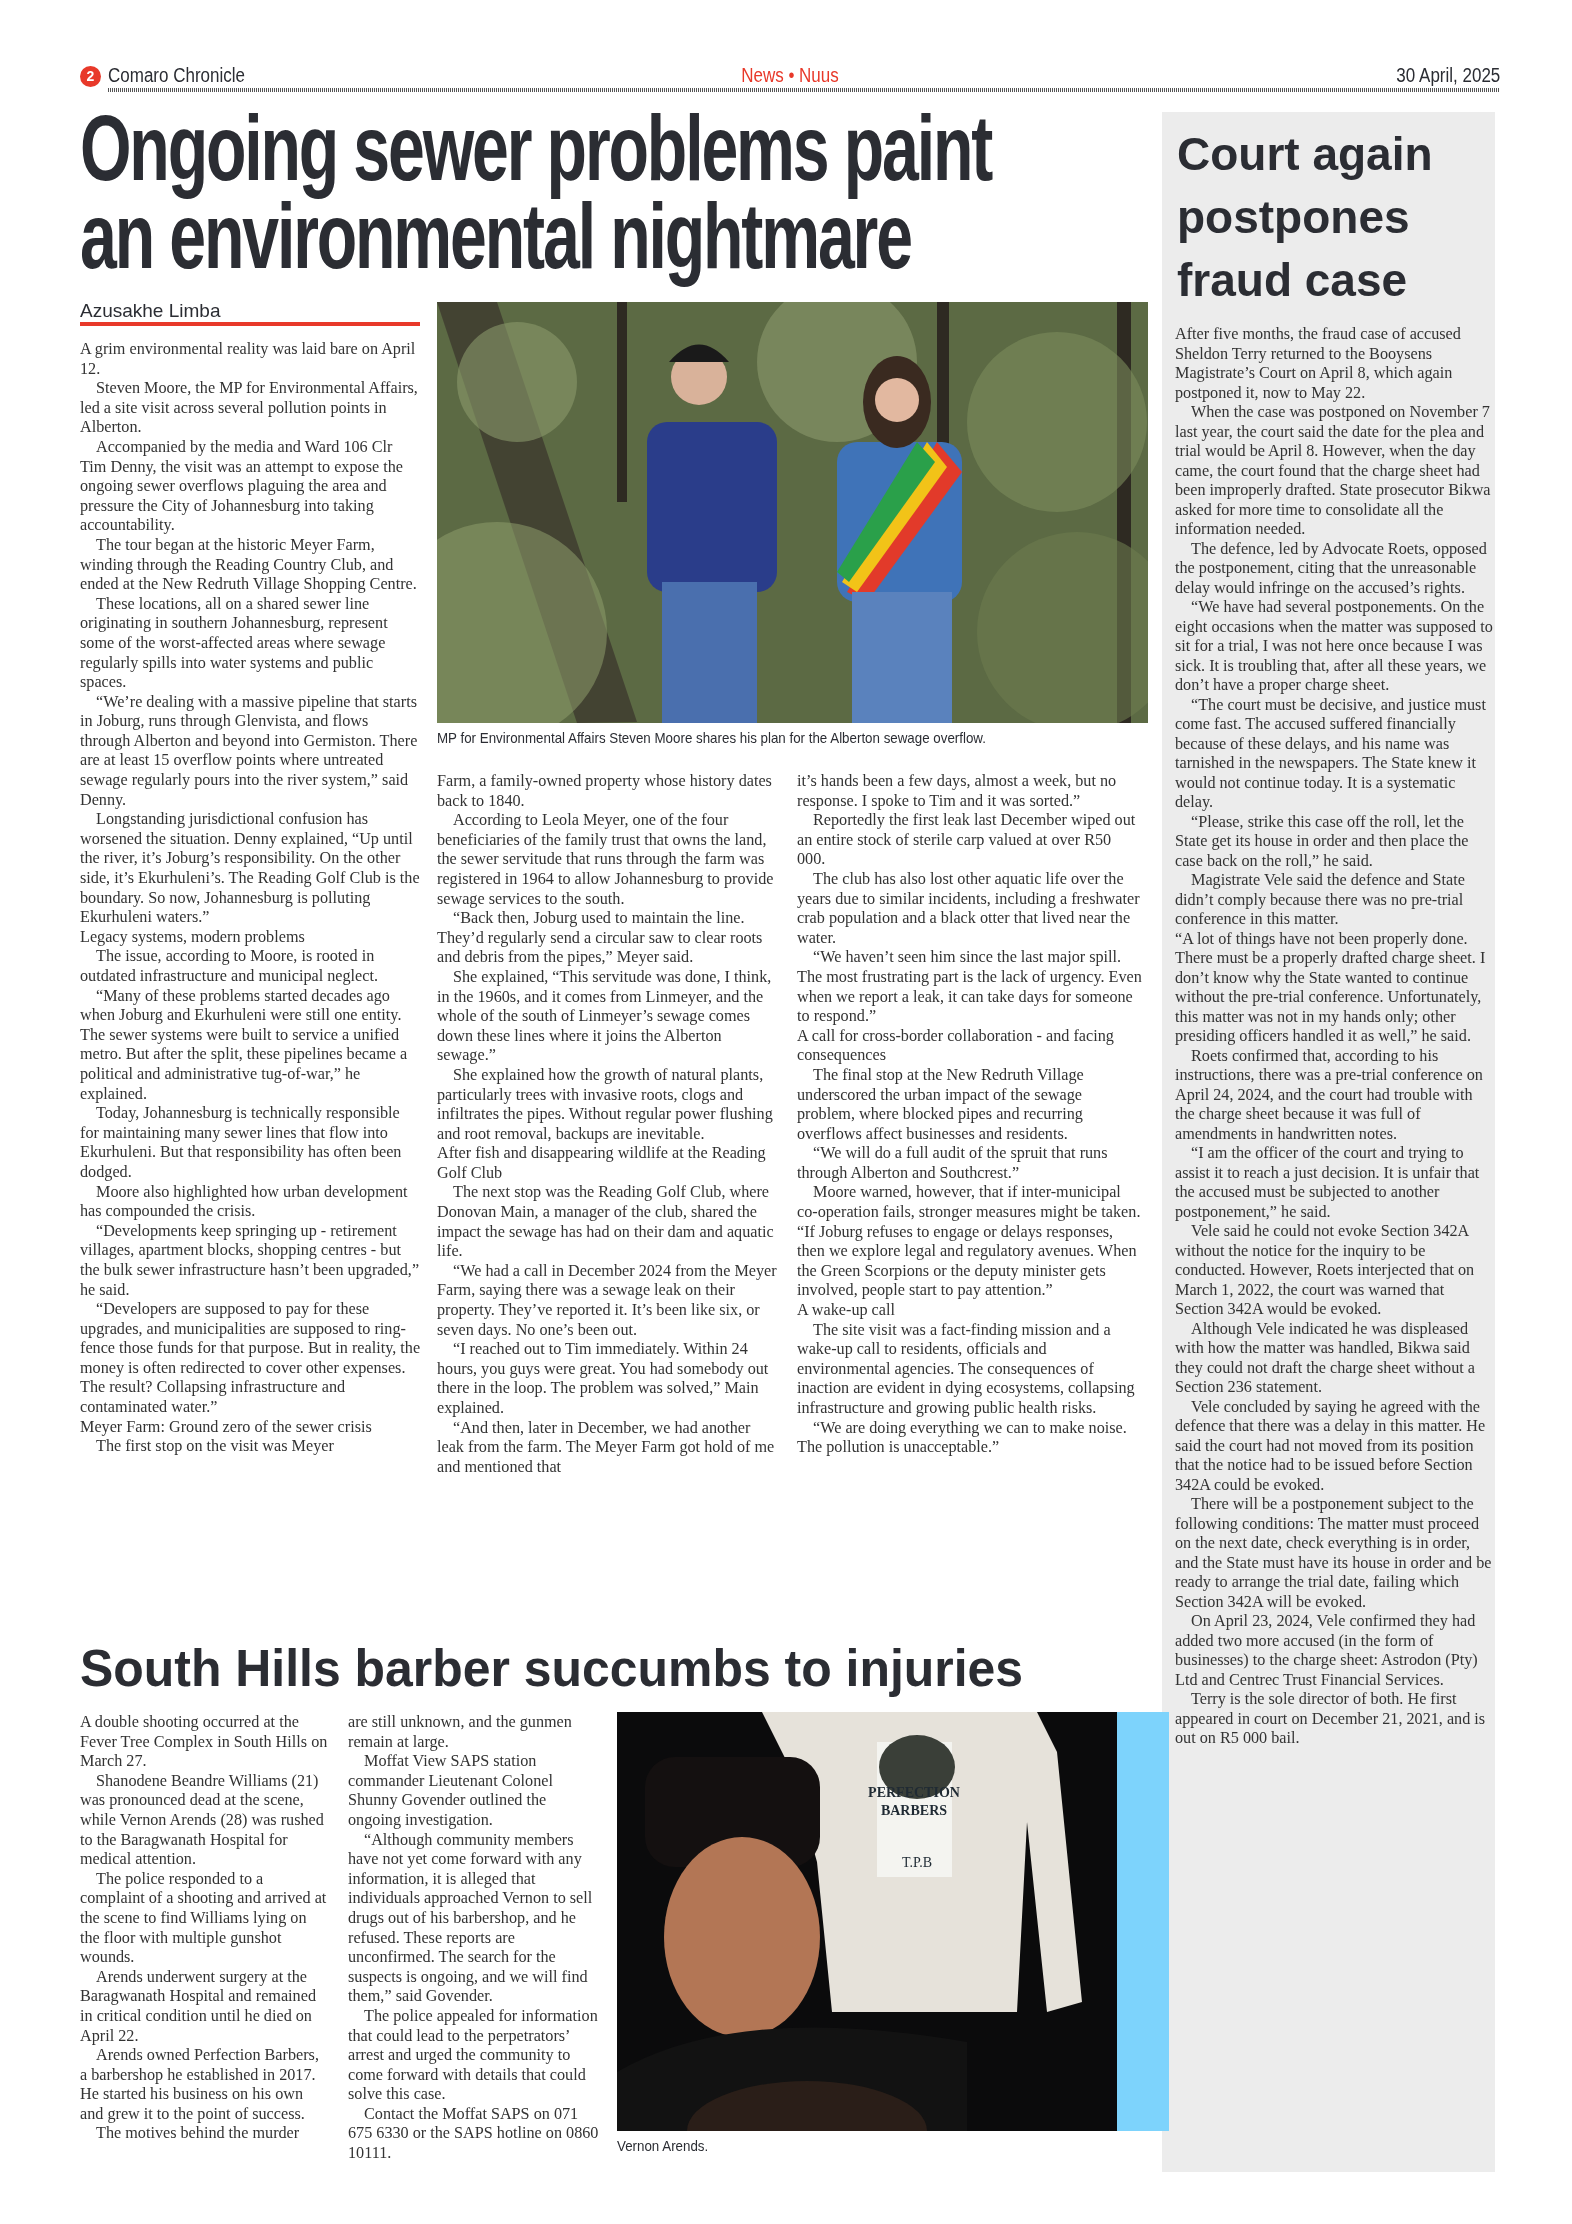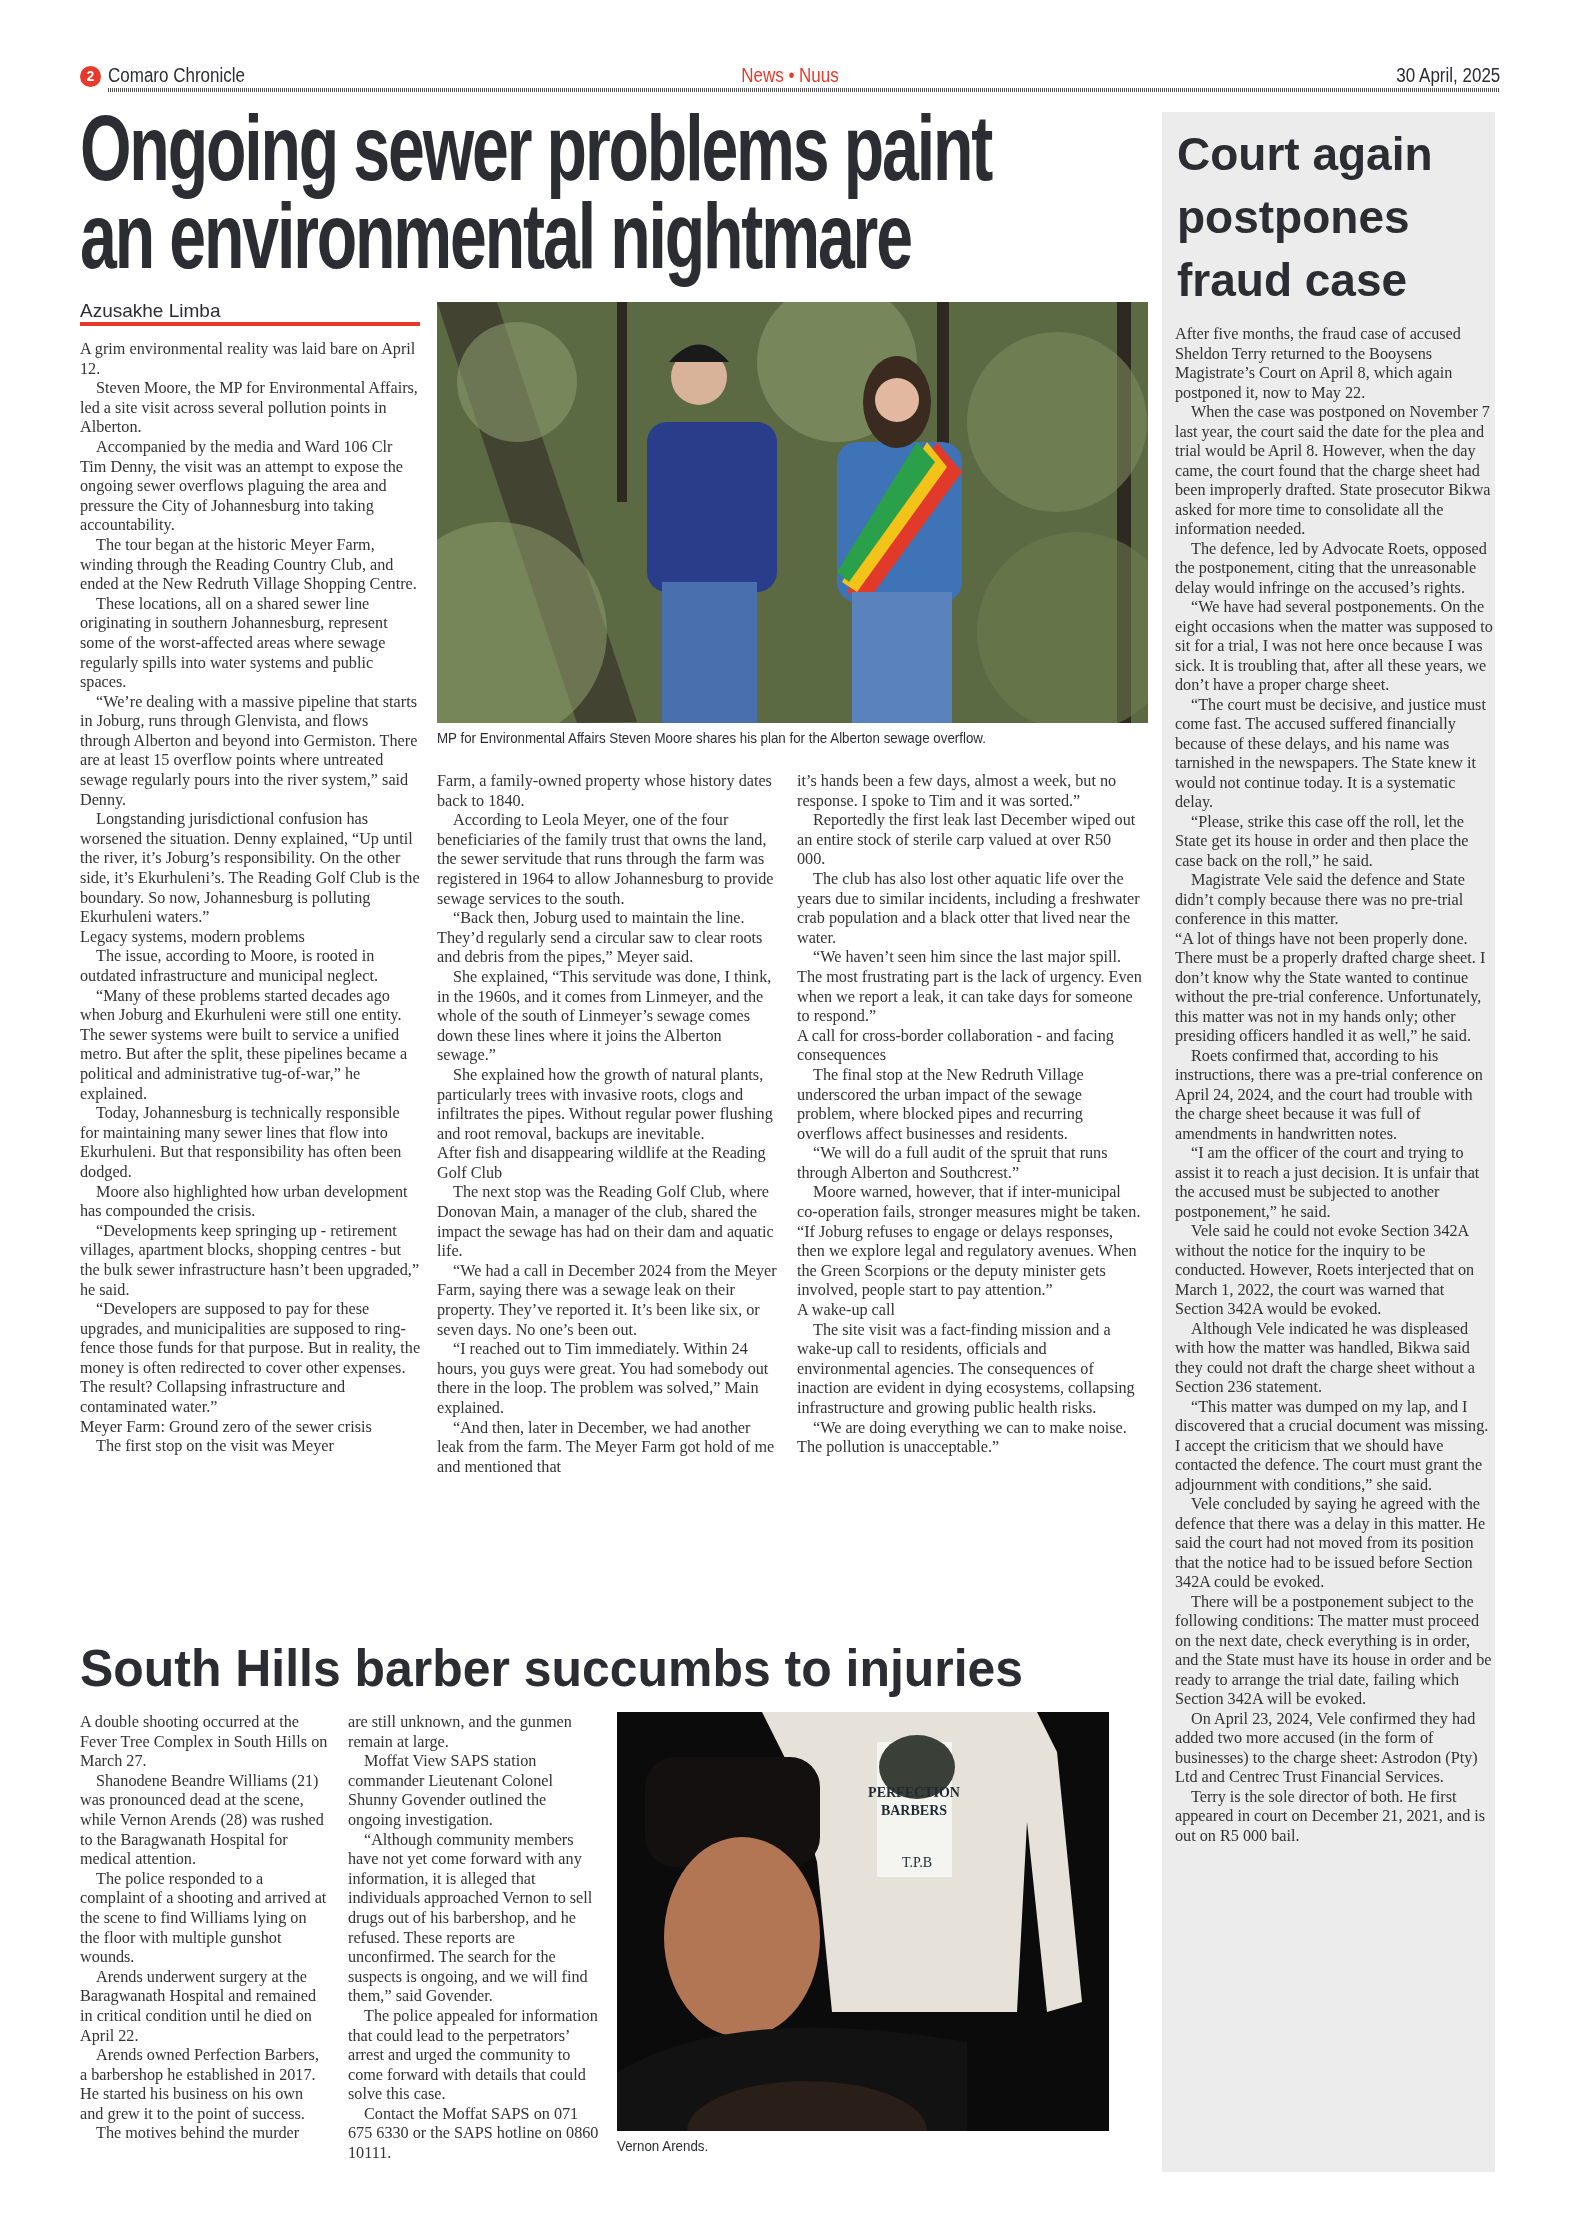--- a/index.html
+++ b/index.html
@@ -23,21 +23,21 @@
   .col h4 { font-size: 16.2px; font-weight: normal; line-height: 19.6px; }
 
   .photo1 { position: absolute; left: 437px; top: 302px; width: 711px; height: 421px; background: linear-gradient(160deg,#6e7a52 0%,#4b5a38 35%,#7f8c62 55%,#3f4a2e 100%); overflow: hidden; }
   .photo-cap { position: absolute; font-family: "Liberation Sans", sans-serif; font-size: 14.5px; color: #2b2d33; transform: scaleX(0.92); transform-origin: left; white-space: nowrap; }
 
   .sidebar { position: absolute; left: 1162px; top: 112px; width: 333px; height: 2060px; background: #ececec; }
   .side-head { position: absolute; left: 1177px; top: 123px; font-family: "Liberation Sans", sans-serif; font-size: 46px; line-height: 63px; color: #2b2d33; }
 
   .headline2 { position: absolute; left: 80px; top: 1638px; font-family: "Liberation Sans", sans-serif; font-size: 52px; line-height: 60px; color: #2b2d33; white-space: nowrap; transform: scaleX(0.96); transform-origin: left; }
 
-  .photo2 { position: absolute; left: 617px; top: 1712px; width: 492px; height: 419px; background: #f0abfc; overflow: hidden; }
+  .photo2 { position: absolute; left: 617px; top: 1712px; width: 552px; height: 419px; background: #7dd3fc; overflow: hidden; }
 </style>
 </head>
 <body>
 
 <div class="masthead">
   <span class="page-num">2</span>
   <span class="paper-name">Comaro Chronicle</span>
   <span class="section">News • Nuus</span>
   <span class="date">30 April, 2025</span>
   <div class="mast-rule"></div>
@@ -136,21 +136,20 @@
     <p>The defence, led by Advocate Roets, opposed the postponement, citing that the unreasonable delay would infringe on the accused’s rights.</p>
     <p>“We have had several postponements. On the eight occasions when the matter was supposed to sit for a trial, I was not here once because I was sick. It is troubling that, after all these years, we don’t have a proper charge sheet.</p>
     <p>“The court must be decisive, and justice must come fast. The accused suffered financially because of these delays, and his name was tarnished in the newspapers. The State knew it would not continue today. It is a systematic delay.</p>
     <p>“Please, strike this case off the roll, let the State get its house in order and then place the case back on the roll,” he said.</p>
     <p>Magistrate Vele said the defence and State didn’t comply because there was no pre-trial conference in this matter.</p>
     <p class="first">“A lot of things have not been properly done. There must be a properly drafted charge sheet. I don’t know why the State wanted to continue without the pre-trial conference. Unfortunately, this matter was not in my hands only; other presiding officers handled it as well,” he said.</p>
     <p>Roets confirmed that, according to his instructions, there was a pre-trial conference on April 24, 2024, and the court had trouble with the charge sheet because it was full of amendments in handwritten notes.</p>
     <p>“I am the officer of the court and trying to assist it to reach a just decision. It is unfair that the accused must be subjected to another postponement,” he said.</p>
     <p>Vele said he could not evoke Section 342A without the notice for the inquiry to be conducted. However, Roets interjected that on March 1, 2022, the court was warned that Section 342A would be evoked.</p>
     <p>Although Vele indicated he was displeased with how the matter was handled, Bikwa said they could not draft the charge sheet without a Section 236 statement.</p>
-    <p>“This matter was dumped on my lap, and I discovered that a crucial document was missing. I accept the criticism that we should have contacted the defence. The court must grant the adjournment with conditions,” she said.</p>
     <p>Vele concluded by saying he agreed with the defence that there was a delay in this matter. He said the court had not moved from its position that the notice had to be issued before Section 342A could be evoked.</p>
     <p>There will be a postponement subject to the following conditions: The matter must proceed on the next date, check everything is in order, and the State must have its house in order and be ready to arrange the trial date, failing which Section 342A will be evoked.</p>
     <p>On April 23, 2024, Vele confirmed they had added two more accused (in the form of businesses) to the charge sheet: Astrodon (Pty) Ltd and Centrec Trust Financial Services.</p>
     <p>Terry is the sole director of both. He first appeared in court on December 21, 2021, and is out on R5 000 bail.</p>
   </div>
 
 <h2 class="headline2">South Hills barber succumbs to injuries</h2>
 <div class="col" id="second-col1" style="left:80px; top:1713px; width:250px;">
     <p class="first">A double shooting occurred at the Fever Tree Complex in South Hills on March 27.</p>
     <p>Shanodene Beandre Williams (21) was pronounced dead at the scene, while Vernon Arends (28) was rushed to the Baragwanath Hospital for medical attention.</p>

